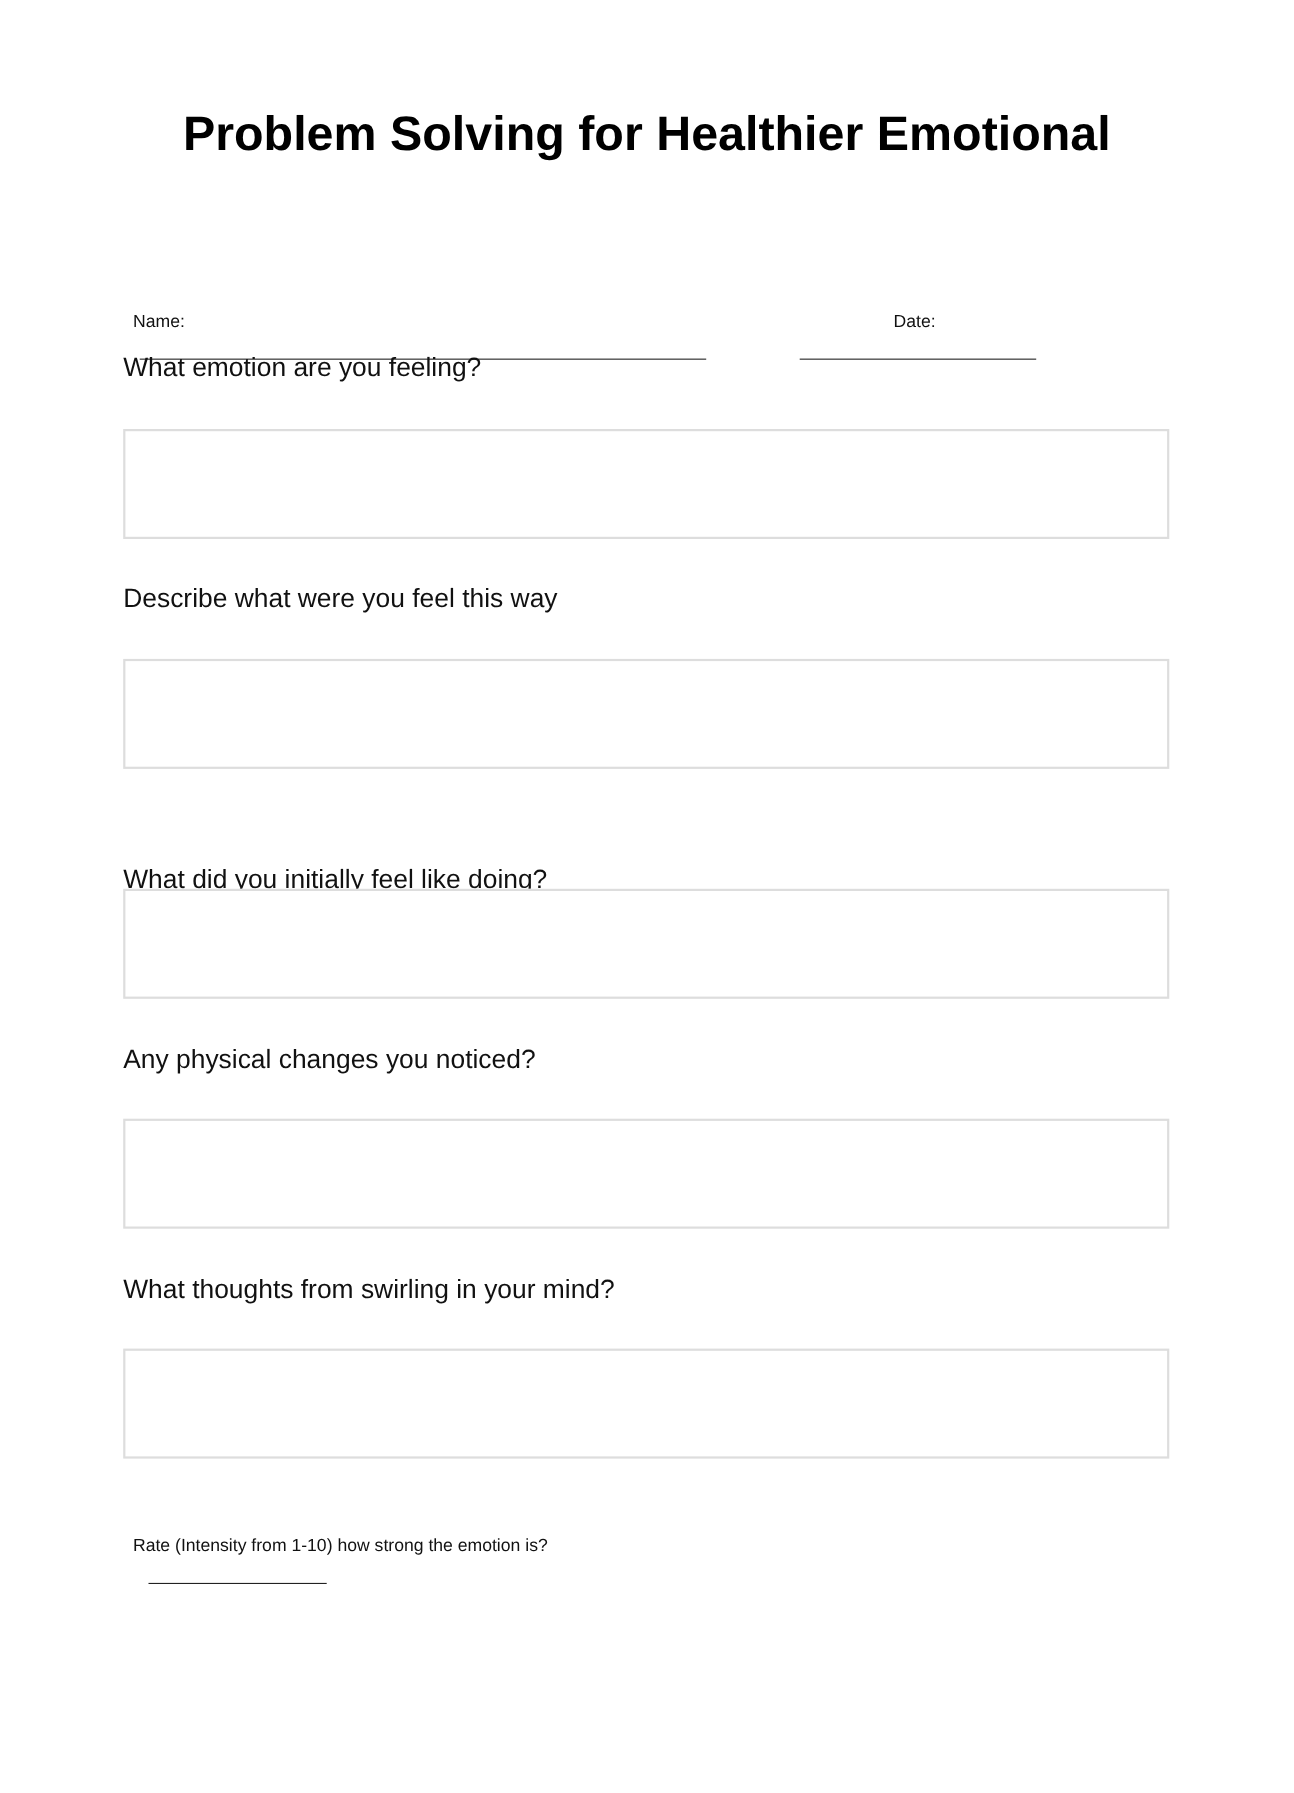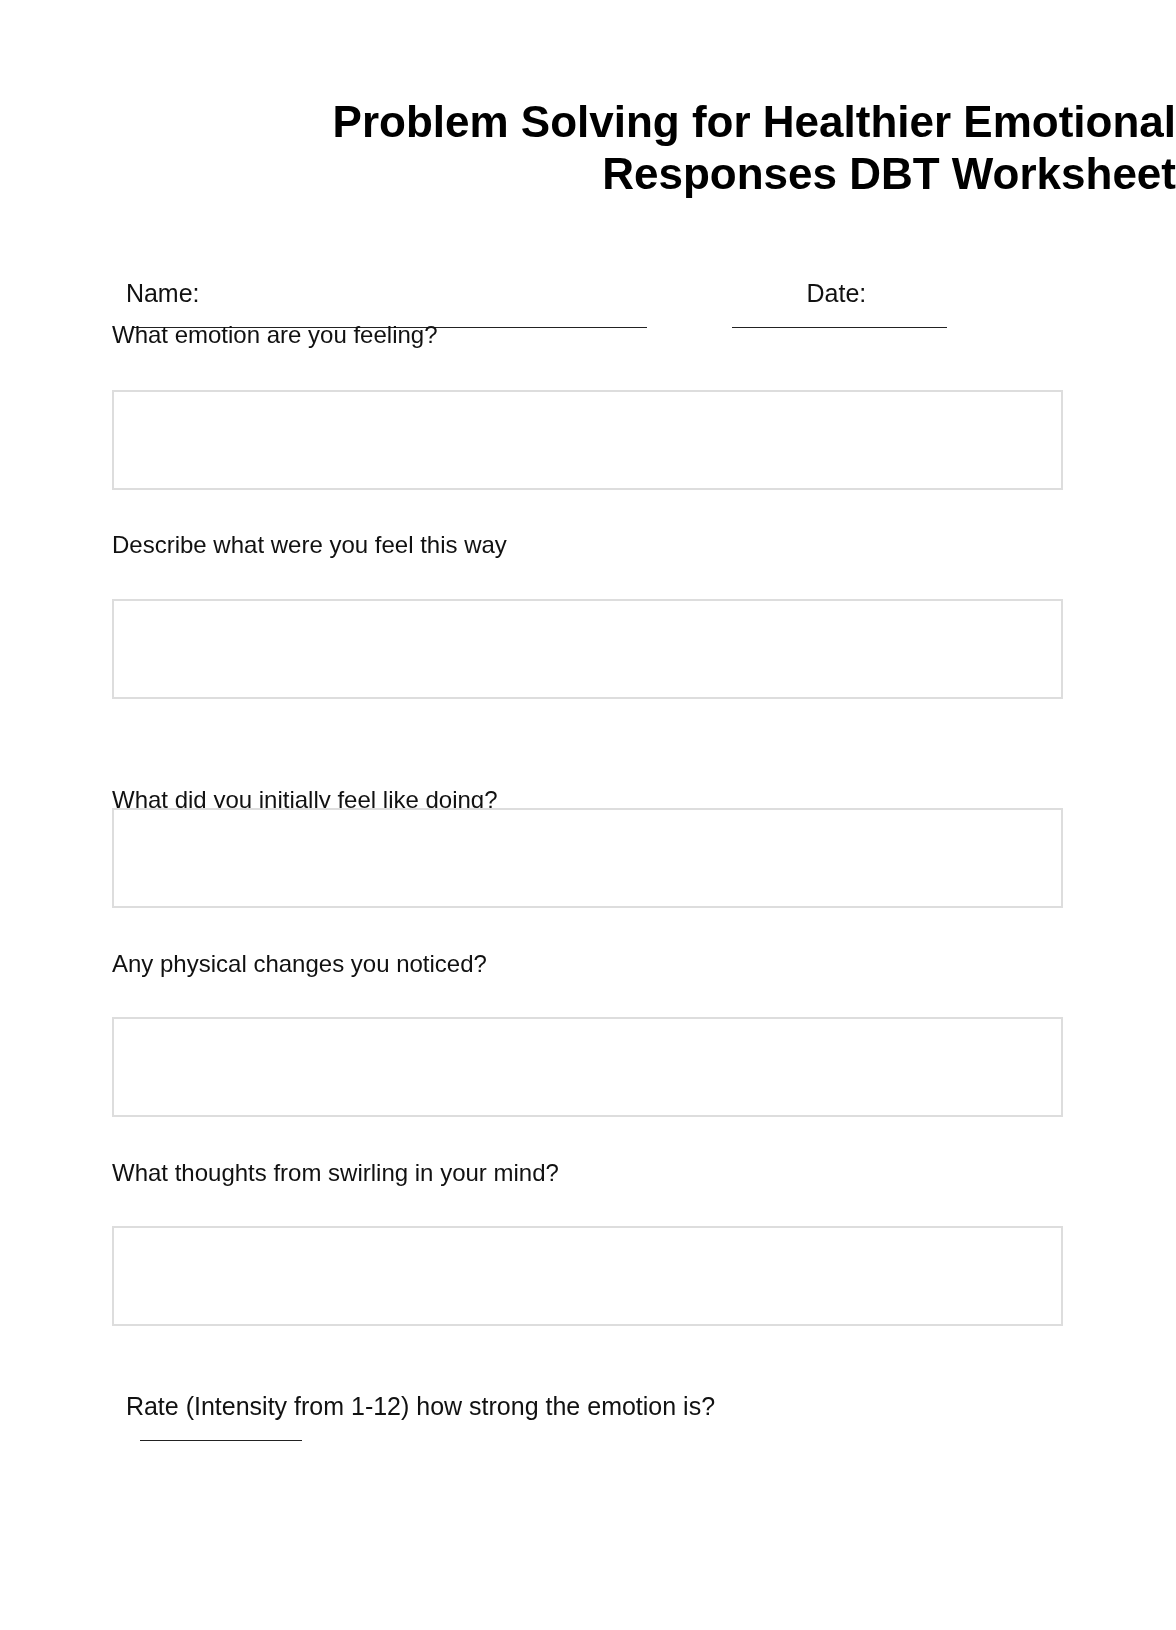--- a/index.html
+++ b/index.html
@@ -5,44 +5,43 @@
     html, body { margin: 0; padding: 0; background: #ffffff; }
     body {
       width: 1176px; height: 1630px; position: relative; overflow: hidden;
       font-family: "Liberation Sans", sans-serif; color: #111111;
     }
     .title {
       position: absolute; left: 0; top: 96px; width: 1176px;
       text-align: center; font-weight: bold; font-size: 44px; line-height: 52px;
       color: #000000; margin: 0;
     }
-    .title span { display: block; text-align: right; }
+    .title span { display: block; }
     .line {
-      position: absolute; font-size: 25px; line-height: 26px; white-space: pre;
+      position: absolute; font-size: 16px; line-height: 26px; white-space: pre;
       color: #111111;
     }
     .label {
       position: absolute; left: 112px; font-size: 24px; line-height: 26px;
       white-space: nowrap; color: #111111;
     }
     .answer-box {
       position: absolute; left: 112px; width: 947px; height: 96px;
       border: 2px solid #dddddd; background: #ffffff; box-sizing: content-box;
     }
     .blank {
       display: inline-block; border-bottom: 1.5px solid #222222;
       height: 20px; vertical-align: baseline;
     }
   </style>
 </head>
 <body>
 
 <h1 class="title">
   <span>Problem Solving for Healthier Emotional</span>
-  <span>Responses DBT Worksheet</span>
 </h1>
 
 <div class="line" style="left:112px; top:254px;">
   <span>Name:</span>
   <span class="blank" style="width:515px; margin-left:6px;"></span>
 </div>
 <div class="line" style="left:712px; top:254px;text-align:center;">
   <span>Date:</span>
   <span class="blank" style="width:215px; margin-left:6px;"></span>
 </div>
@@ -56,15 +55,15 @@
 <div class="label" style="top:742px;margin-top:45px;">What did you initially feel like doing?</div>
 <div class="answer-box" style="top:808px;"></div>
 
 <div class="label" style="top:951px;">Any physical changes you noticed?</div>
 <div class="answer-box" style="top:1017px;"></div>
 
 <div class="label" style="top:1160px;">What thoughts from swirling in your mind?</div>
 <div class="answer-box" style="top:1226px;"></div>
 
 <div class="line" style="left:112px; top:1367px;">
-  <span>Rate (Intensity from 1-12) how strong the emotion is?</span>
+  <span>Rate (Intensity from 1-10) how strong the emotion is?</span>
   <span class="blank" style="width:162px; margin-left:14px;"></span>
 </div>
 
 </body></html>

